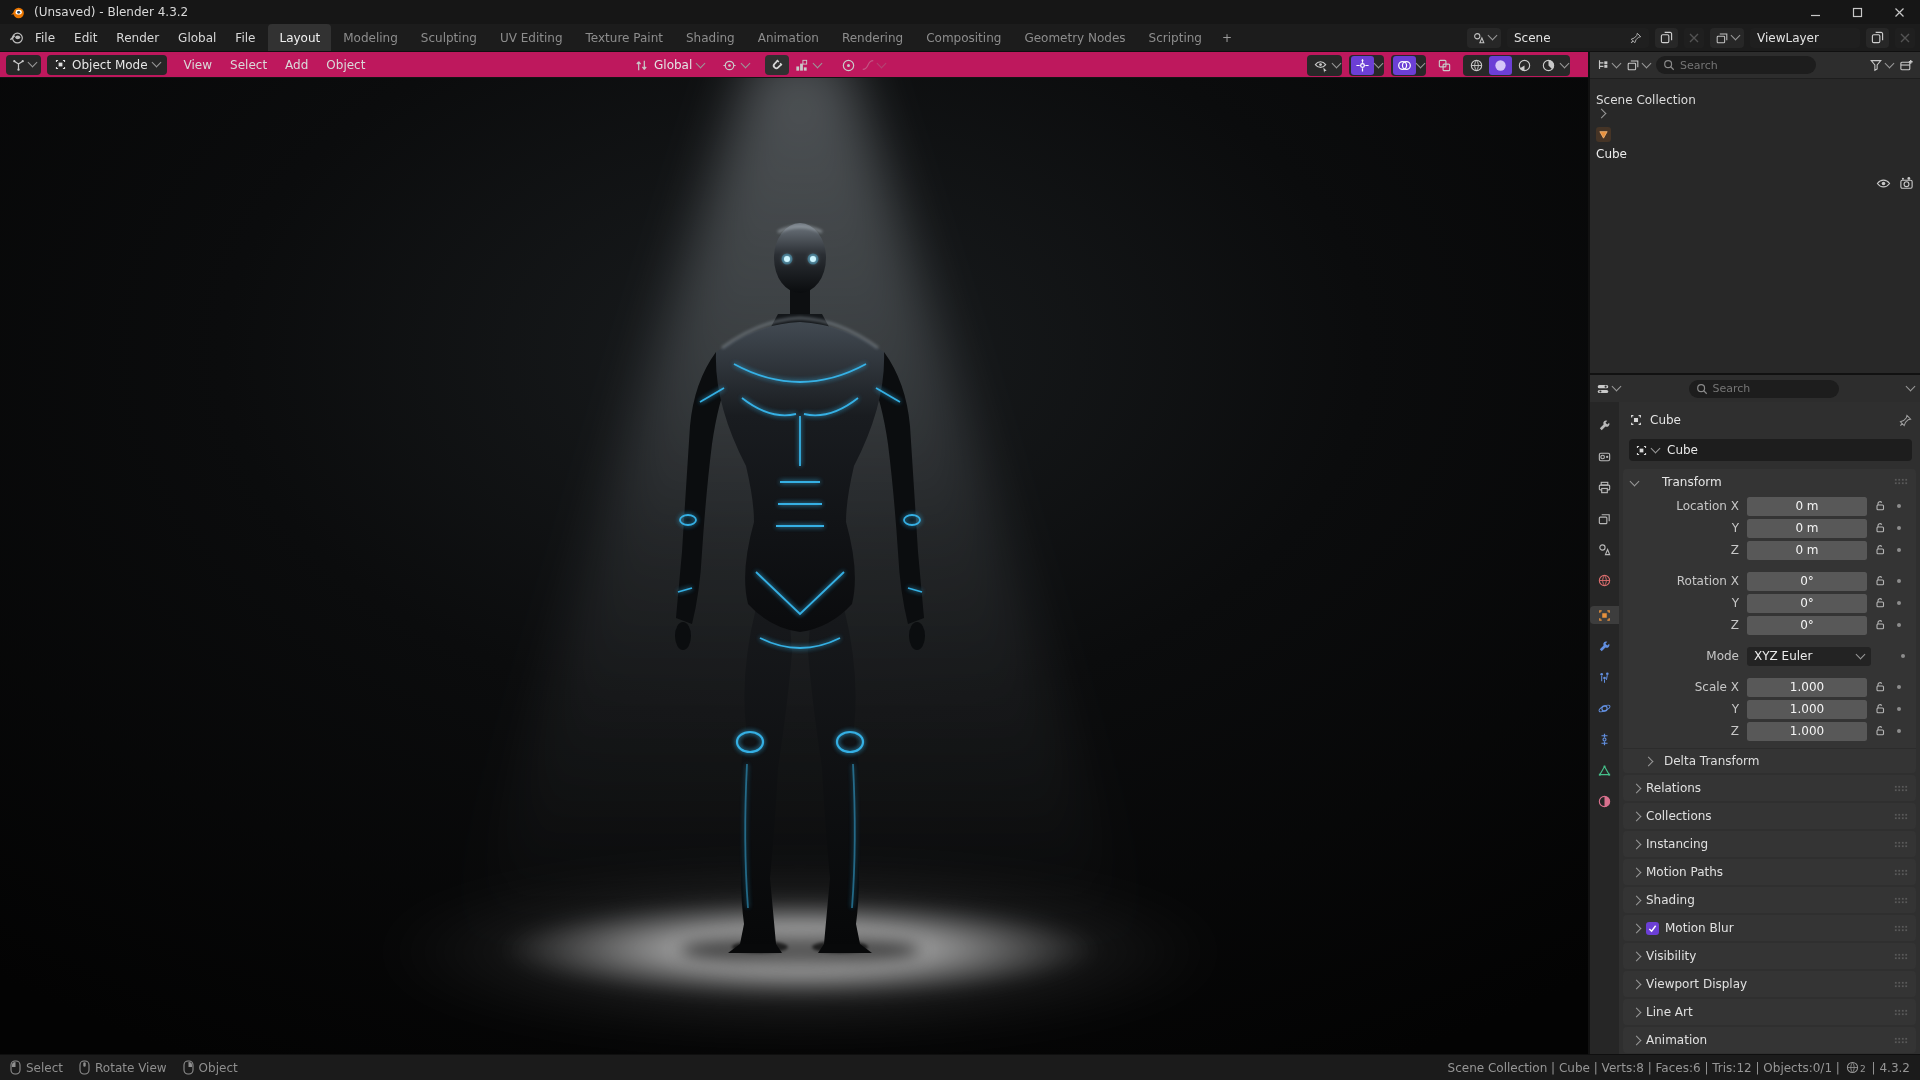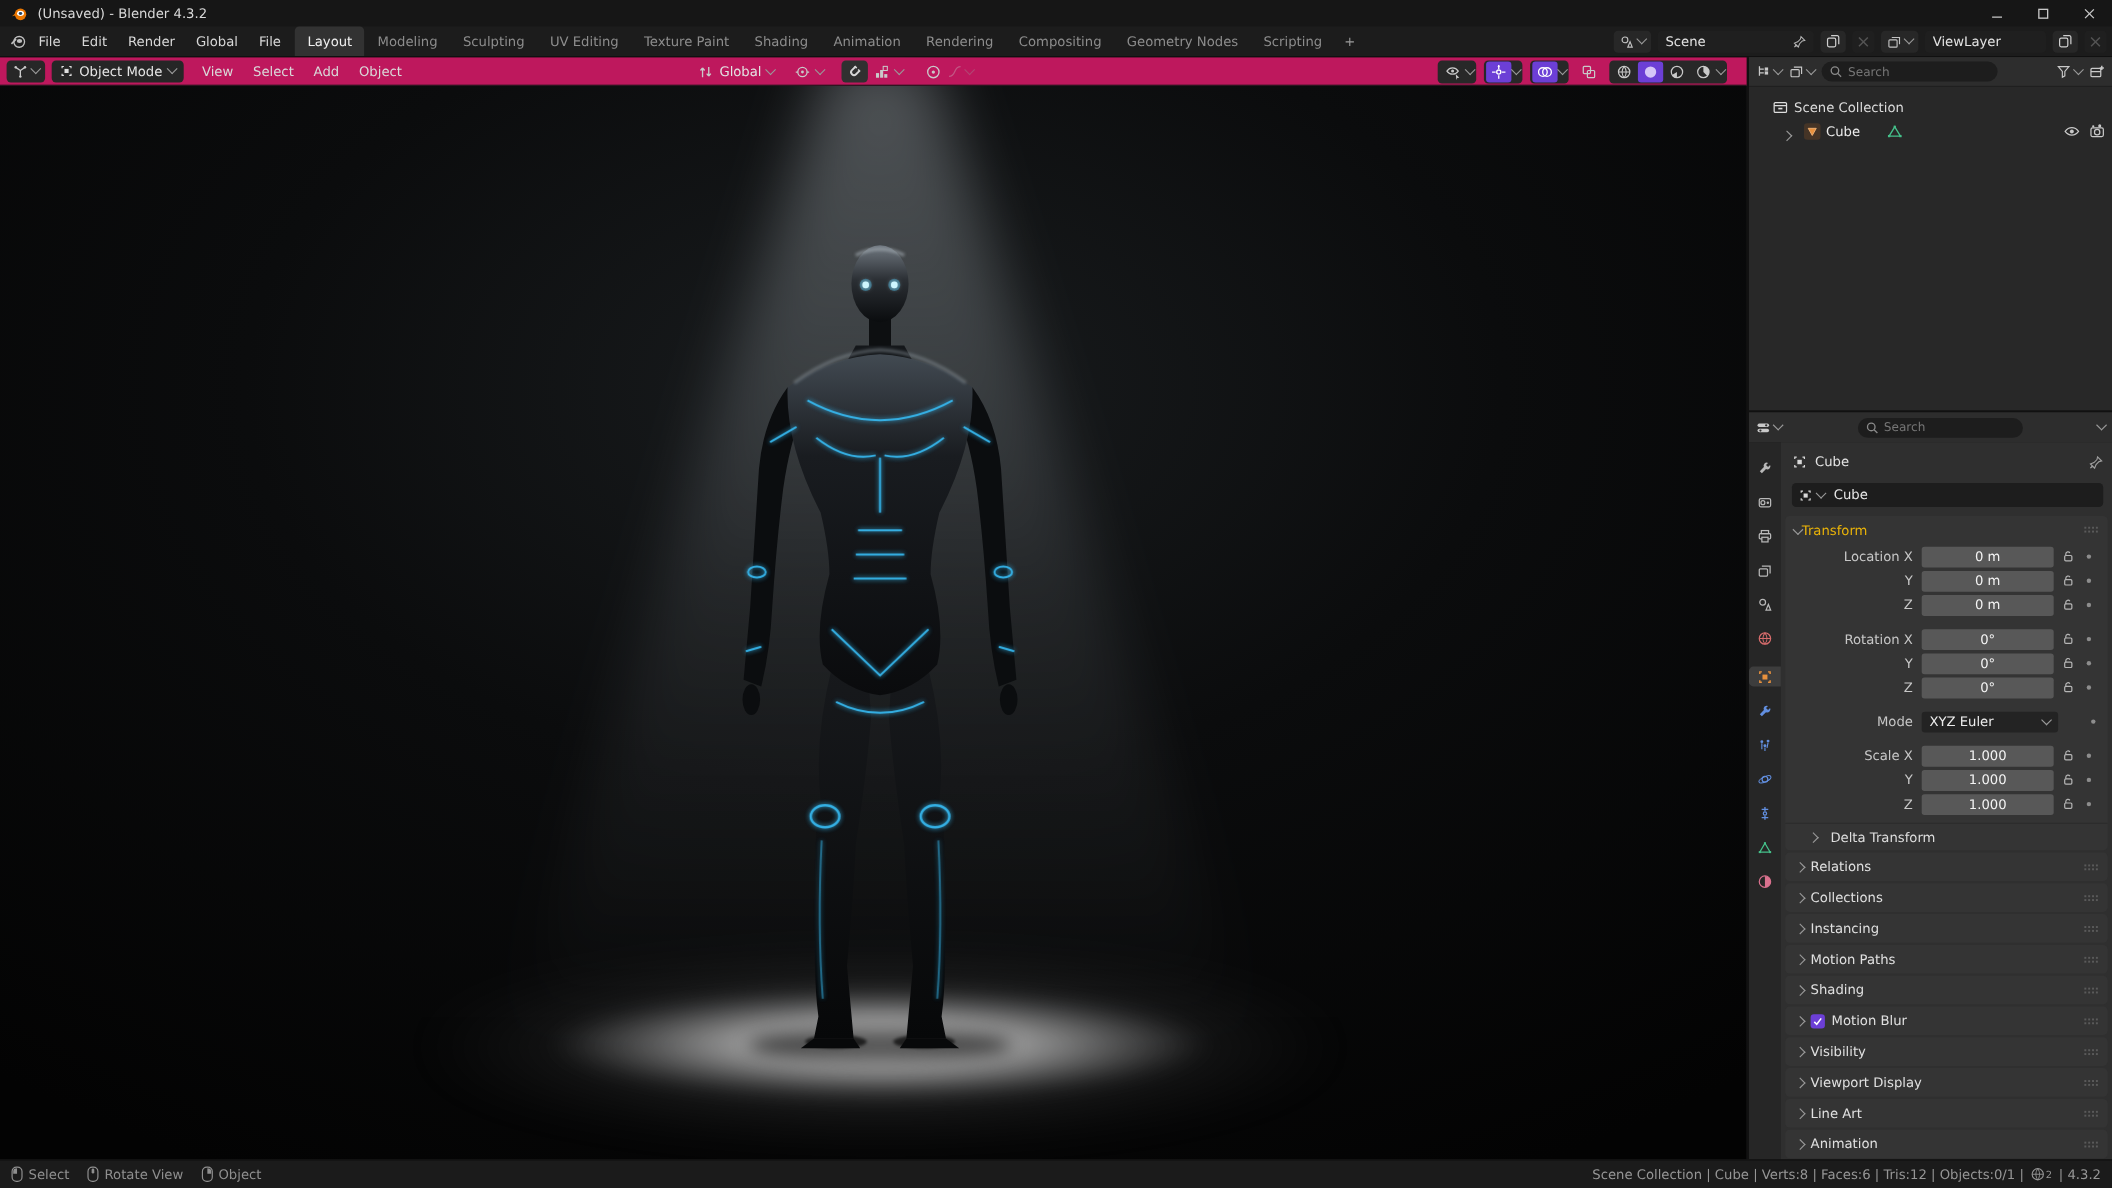--- a/index.html
+++ b/index.html
@@ -38,35 +38,35 @@
   .tgl{display:flex;align-items:center;justify-content:center;height:19px;min-width:21px;border-radius:3px;padding:0 1px;}
   .tgl.on{background:#6c3fd6;}
   .chev{width:6px;height:6px;border-right:1.4px solid #9a9a9a;border-bottom:1.4px solid #9a9a9a;transform:rotate(45deg);margin-top:-4px;flex:none;}
   .chev.r{transform:rotate(-45deg);margin:0 0 0 2px;}
 
   
   .outliner{position:absolute;left:1588px;top:52px;width:332px;height:321px;background:#282828;border-left:2px solid #111;box-sizing:border-box;}
   .oheader{height:26px;background:#2d2d2d;display:flex;align-items:center;gap:6px;padding:0 6px;border-bottom:1px solid #1e1e1e;}
   .searchwrap{position:relative;flex:1;max-width:160px;}
   .search{width:100%;height:18px;background:#1d1d1d;border:none;border-radius:9px;color:#9a9a9a;font-size:11px;padding:0 6px 0 24px;box-sizing:border-box;font-family:inherit;outline:none;}
-  .orow{display:flex;align-items:flex-end;height:22px;gap:5px;padding:0 6px;color:#dcdcdc;}
+  .orow{display:flex;align-items:flex-start;height:22px;gap:5px;padding:0 6px;color:#dcdcdc;flex-direction:column;}
   .orow .right{margin-left:auto;display:flex;gap:8px;align-items:center;}
 
   
   .props{position:absolute;left:1588px;top:373px;width:332px;height:681px;background:#2f2f2f;border-left:2px solid #111;border-top:2px solid #111;box-sizing:border-box;}
   .pheader{height:27px;background:#2d2d2d;display:flex;align-items:center;padding:0 6px;gap:6px;border-bottom:1px solid #202020;}
   .ptabs{position:absolute;left:0;top:27px;width:29px;bottom:0;background:#262626;display:flex;flex-direction:column;align-items:center;padding-top:14px;gap:13px;}
   .ptab{width:29px;height:18px;display:flex;align-items:center;justify-content:center;}
   .ptab.active{background:#3d3d3d;border-radius:4px 0 0 4px;}
   .pcontent{position:absolute;left:29px;top:27px;right:0;bottom:0;background:#2f2f2f;overflow:hidden;}
   .crumb{display:flex;align-items:center;gap:7px;height:26px;padding:5px 8px 0 10px;color:#e3e3e3;}
   .crumb .pin{margin-left:auto;}
   .namefield{margin:6px 8px 8px 10px;height:22px;background:#1d1d1d;border-radius:4px;display:flex;align-items:center;gap:4px;padding:0 6px;color:#e8e8e8;}
   .panel{background:#343434;border-radius:4px;margin:2px 4px;}
-  .panelhead{display:flex;align-items:center;gap:0;height:25px;padding:0 8px;color:#eab308;}
+  .panelhead{display:flex;align-items:center;gap:24px;height:25px;padding:0 8px;color:#e5e5e5;}
   .panelhead .grip,.cpanel .grip{margin-left:auto;}
   .grip{width:14px;height:7px;background-image:radial-gradient(circle,#5a5a5a 1px,transparent 1.2px);background-size:3.5px 3.5px;flex:none;}
   .trow{display:flex;align-items:center;height:20px;margin:2px 6px;}
   .trow .lbl{width:110px;text-align:right;color:#c7c7c7;padding-right:8px;flex:none;}
   .nfield{width:120px;height:19px;background:#585858;border-radius:2.5px;color:#f4f4f4;display:flex;align-items:center;justify-content:center;flex:none;}
   .dropdown{width:124px;height:19px;background:#232323;border-radius:3px;color:#ececec;display:flex;align-items:center;padding:0 7px;box-sizing:border-box;flex:none;}
   .dropdown .chev{margin-left:auto;}
   .lockslot{width:26px;display:flex;justify-content:center;flex:none;}
   .dot{width:4px;height:4px;border-radius:50%;background:#8d8d8d;flex:none;margin-left:4px;}
   .gap8{height:7px;}

